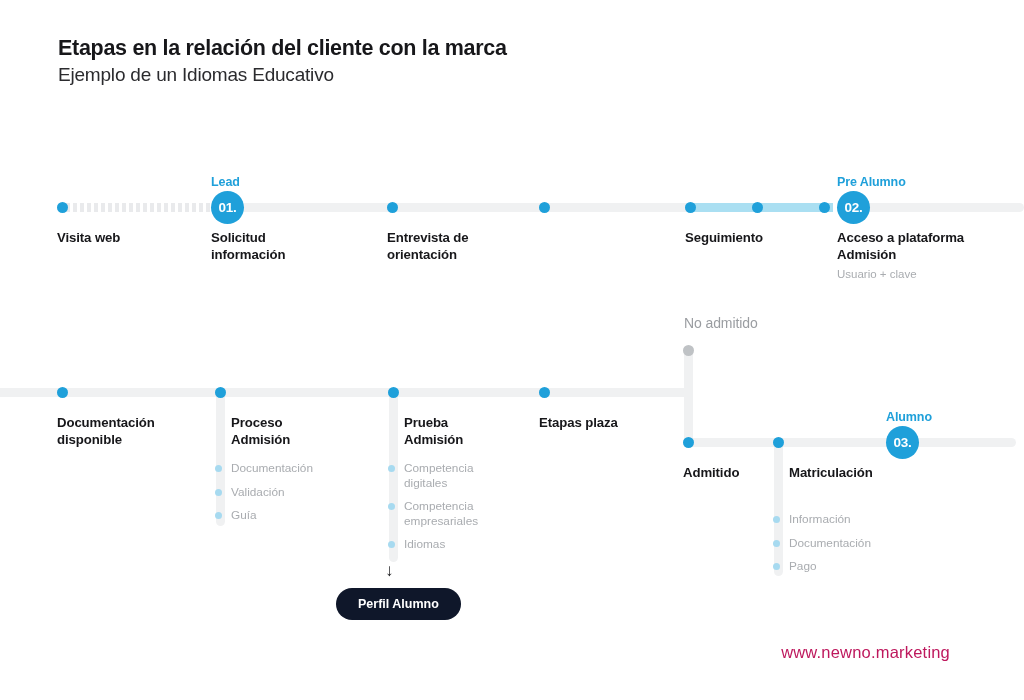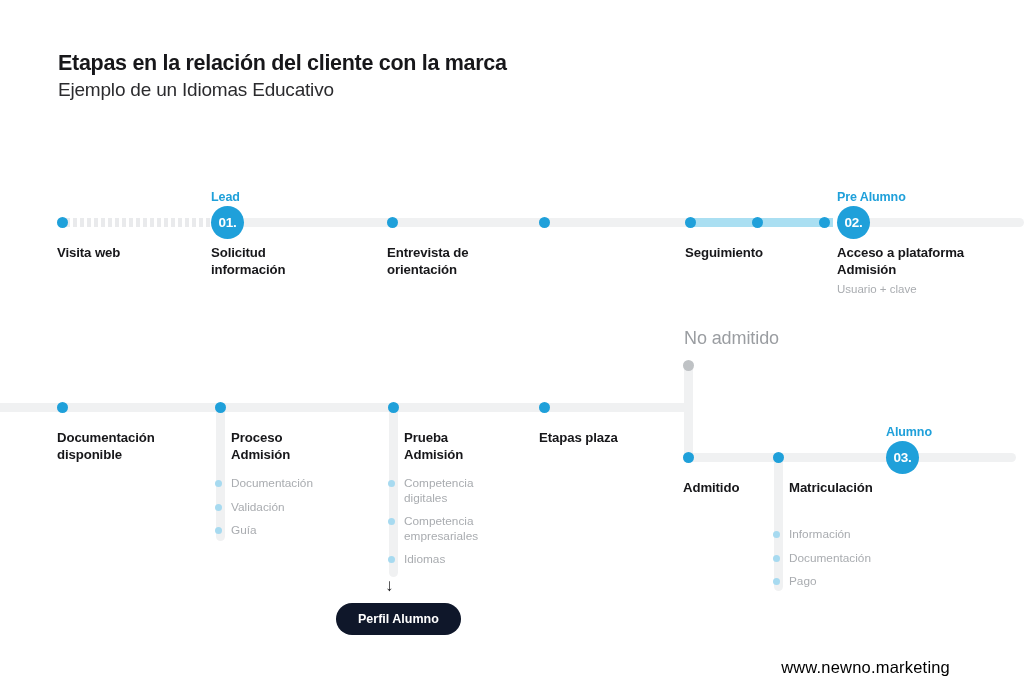--- a/index.html
+++ b/index.html
@@ -2,21 +2,21 @@
 <html><head>
 <meta charset="utf-8">
 <style>
   * { box-sizing: border-box; margin: 0; padding: 0; }
   html, body {
     width: 1024px; height: 700px;
     background: #ffffff;
     font-family: "Liberation Sans", sans-serif;
     overflow: hidden;
   }
-  #stage { position: relative; width: 1024px; height: 624px; margin-top: 15px; }
+  #stage { position: relative; width: 1024px; height: 624px; }
 
   
   .title {
     position: absolute; left: 58px; top: 36px;
     font-size: 21.5px; font-weight: bold; color: #17171a;
     letter-spacing: -0.3px; white-space: nowrap;
   }
   .subtitle {
     position: absolute; left: 58px; top: 64px;
     font-size: 19px; font-weight: 400; color: #2b2b2e;
@@ -60,21 +60,21 @@
 
   .stage-label {
     position: absolute; font-size: 12.5px; font-weight: bold;
     color: #1fa0da; white-space: nowrap; letter-spacing: -0.1px;
   }
 
   .node-title {
     position: absolute; font-size: 13.2px; font-weight: bold;
     color: #17171a; line-height: 17px; letter-spacing: -0.1px;
   }
-  .node-title.gray { color: #9a9da1; font-weight: 400; font-size: 18px; }
+  .node-title.gray { color: #9a9da1; font-weight: 400; font-size: 14px; }
 
   .node-note {
     position: absolute; font-size: 11.5px; font-weight: 400;
     color: #a9acb0; white-space: nowrap;
   }
 
   
   .sublist { position: absolute; }
   .subitem {
     position: relative; padding-left: 16px;
@@ -95,21 +95,21 @@
     font-size: 12.5px; font-weight: bold;
     padding: 9px 22px; cursor: pointer; white-space: nowrap;
   }
   .arrow-down {
     position: absolute; color: #17171a; font-size: 17px; line-height: 1;
   }
 
   
   .footer {
     position: absolute; right: 74px; top: 643px;
-    font-size: 16.5px; color: #000000; letter-spacing: 0.2px;
+    font-size: 16.5px; color: #be185d; letter-spacing: 0.2px;
     white-space: nowrap;
   }
 </style>
 </head>
 <body>
 
 <div id="stage">
 
   <div class="title">Etapas en la relación del cliente con la marca</div>
   <div class="subtitle">Ejemplo de un Idiomas Educativo</div>

